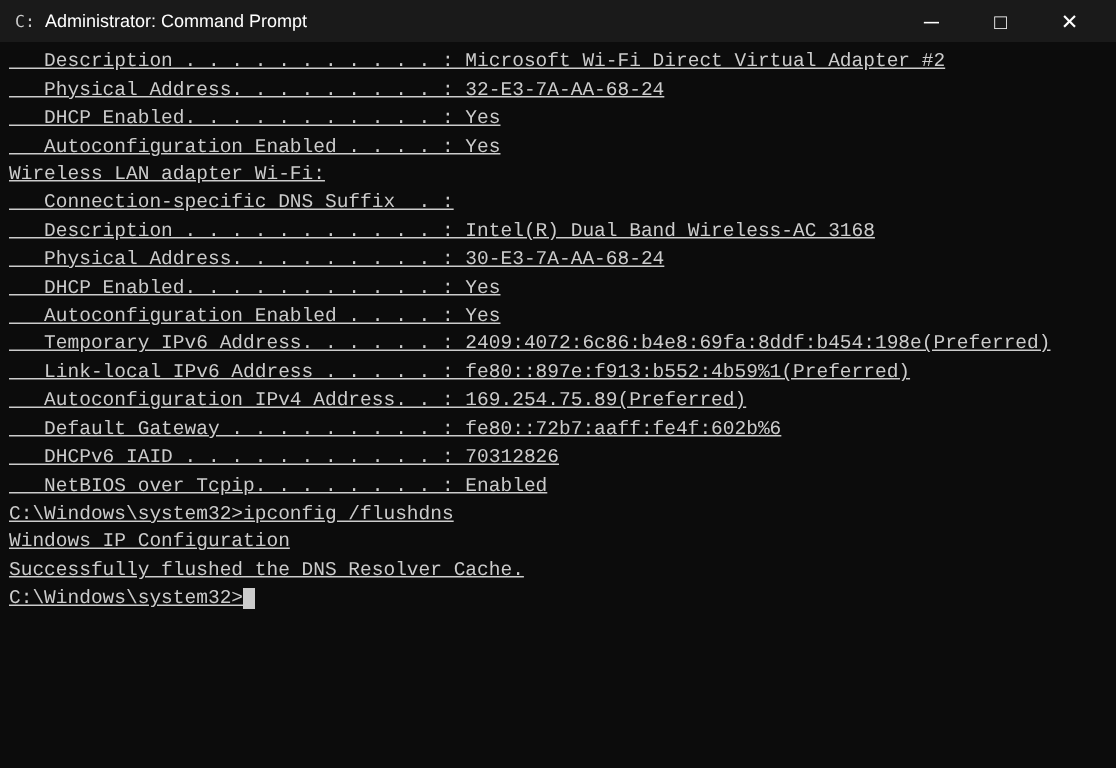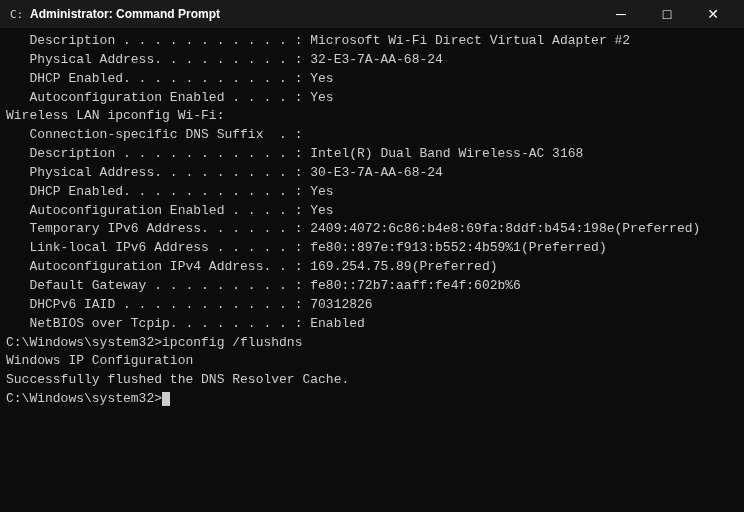--- a/index.html
+++ b/index.html
@@ -33,21 +33,20 @@
       height: 16px;
       display: flex;
       align-items: center;
       justify-content: center;
     }
 
     .title-bar-text {
       color: #fff;
       font-size: 12px;
       font-family: 'Segoe UI', sans-serif;
-      font-weight: bold;
     }
 
     .title-bar-controls {
       display: flex;
       gap: 0;
     }
 
     .title-btn {
       width: 46px;
       height: 28px;
@@ -68,20 +67,21 @@
       height: calc(512px - 28px);
       padding: 4px 6px;
       overflow: hidden;
       line-height: 1.45;
       font-size: 13px;
     }
 
     .line {
       white-space: pre;
       font-family: 'Courier New', Courier, monospace;
+      text-decoration: underline;
     }
 
     .cursor {
       display: inline-block;
       background: #cccccc;
       width: 8px;
       height: 14px;
       vertical-align: text-bottom;
       animation: blink 1s step-end infinite;
     }
@@ -111,21 +111,21 @@
       <button class="title-btn close">✕</button>
     </div>
   </div>
 
   <div class="terminal-body" id="terminal-output">
   <div class="line">   Description . . . . . . . . . . . : Microsoft Wi-Fi Direct Virtual Adapter #2</div>
       <div class="line">   Physical Address. . . . . . . . . : 32-E3-7A-AA-68-24</div>
       <div class="line">   DHCP Enabled. . . . . . . . . . . : Yes</div>
       <div class="line">   Autoconfiguration Enabled . . . . : Yes</div>
       <div class="line"></div>
-      <div class="line">Wireless LAN ipconfig Wi-Fi:</div>
+      <div class="line">Wireless LAN adapter Wi-Fi:</div>
       <div class="line"></div>
       <div class="line">   Connection-specific DNS Suffix  . :</div>
       <div class="line">   Description . . . . . . . . . . . : Intel(R) Dual Band Wireless-AC 3168</div>
       <div class="line">   Physical Address. . . . . . . . . : 30-E3-7A-AA-68-24</div>
       <div class="line">   DHCP Enabled. . . . . . . . . . . : Yes</div>
       <div class="line">   Autoconfiguration Enabled . . . . : Yes</div>
       <div class="line">   Temporary IPv6 Address. . . . . . : 2409:4072:6c86:b4e8:69fa:8ddf:b454:198e(Preferred)</div>
       <div class="line">   Link-local IPv6 Address . . . . . : fe80::897e:f913:b552:4b59%1(Preferred)</div>
       <div class="line">   Autoconfiguration IPv4 Address. . : 169.254.75.89(Preferred)</div>
       <div class="line">   Default Gateway . . . . . . . . . : fe80::72b7:aaff:fe4f:602b%6</div>

